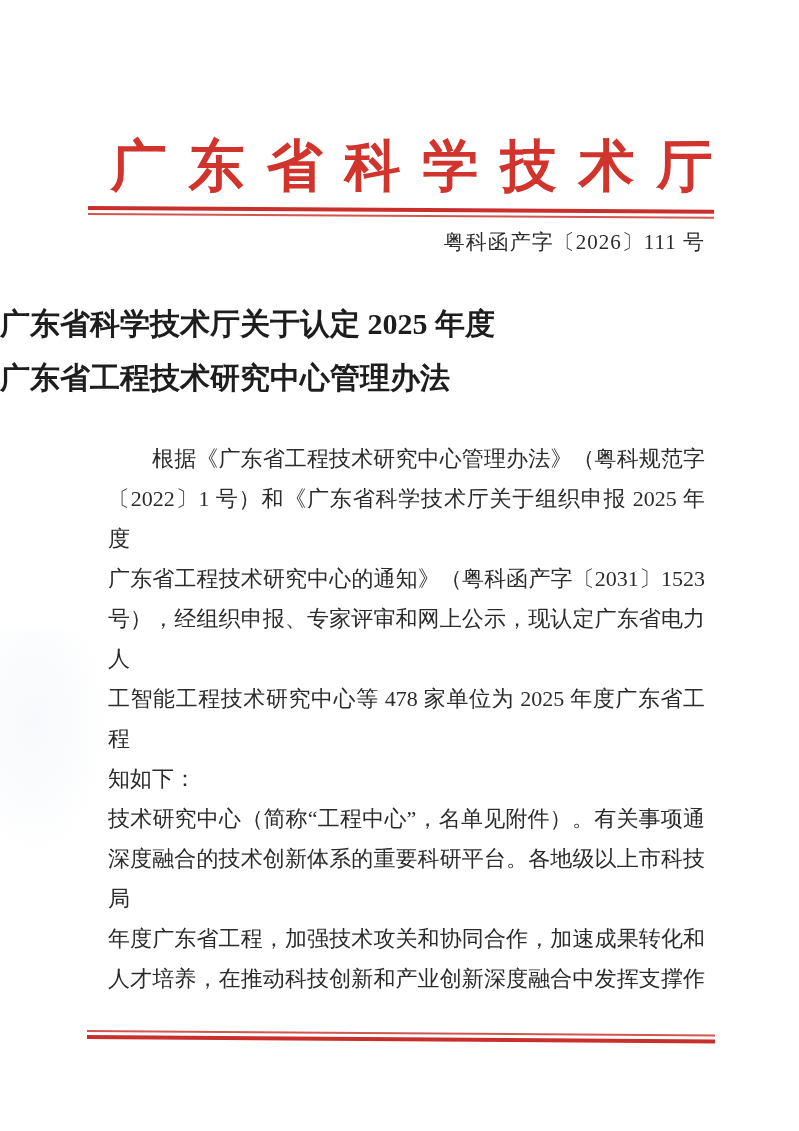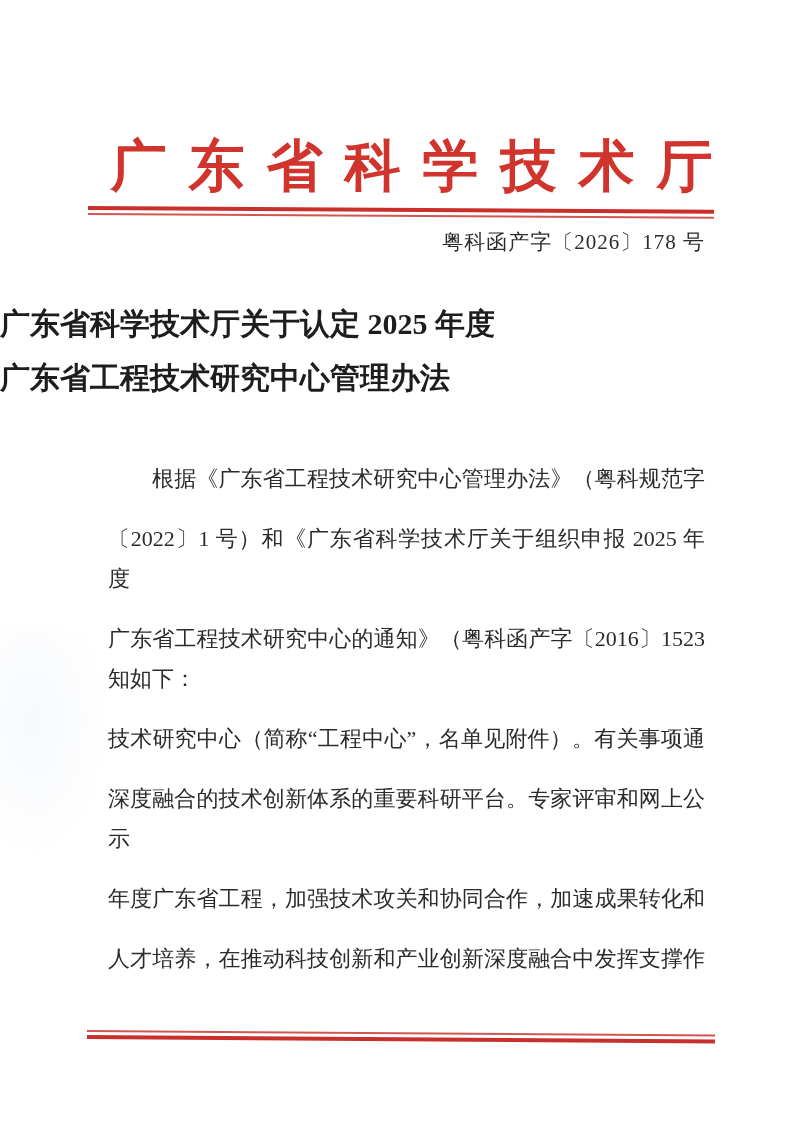--- a/index.html
+++ b/index.html
@@ -91,53 +91,54 @@
     width: 597px;
     font-size: 22px;
     line-height: 40px;
     color: var(--text-black, #2b2b2b);
   }
   .ln { white-space: nowrap; }
   .ln.just {
     white-space: normal;
     text-align: justify;
     text-align-last: justify;
-    margin-top: 20px;
   }
   .ln.indent { text-indent: 2em; }
 </style>
 </head>
 <body>
 
 <div class="page">
 
   <div class="scan-smudge"></div>
 
   <div class="agency-name">广东省科学技术厅</div>
 
   <div class="divider divider-top">
     <div class="rule-thick"></div>
     <div class="rule-gap"></div>
     <div class="rule-thin"></div>
   </div>
 
-  <div class="doc-number">粤科函产字〔2026〕178 号</div>
+  <div class="doc-number">粤科函产字〔2026〕111 号</div>
 
   <div class="notice-title">
     <div>广东省科学技术厅关于认定 2025 年度</div>
     <div>广东省工程技术研究中心管理办法</div>
   </div>
 
   <div class="body-text">
     <div class="ln indent just">根据《广东省工程技术研究中心管理办法》（粤科规范字</div>
     <div class="ln just">〔2022〕1 号）和《广东省科学技术厅关于组织申报 2025 年度</div>
-    <div class="ln just">广东省工程技术研究中心的通知》（粤科函产字〔2016〕1523</div>
+    <div class="ln just">广东省工程技术研究中心的通知》（粤科函产字〔2031〕1523</div>
+    <div class="ln just">号），经组织申报、专家评审和网上公示，现认定广东省电力人</div>
+    <div class="ln just">工智能工程技术研究中心等 478 家单位为 2025 年度广东省工程</div>
     <div class="ln">知如下：</div>
     <div class="ln just">技术研究中心（简称“工程中心”，名单见附件）。有关事项通</div>
-    <div class="ln just">深度融合的技术创新体系的重要科研平台。专家评审和网上公示</div>
+    <div class="ln just">深度融合的技术创新体系的重要科研平台。各地级以上市科技局</div>
     <div class="ln just">年度广东省工程，加强技术攻关和协同合作，加速成果转化和</div>
     <div class="ln just">人才培养，在推动科技创新和产业创新深度融合中发挥支撑作</div>
 
   </div>
 
   <div class="divider divider-bottom">
     <div class="rule-thin"></div>
     <div class="rule-gap"></div>
     <div class="rule-thick"></div>
   </div>

